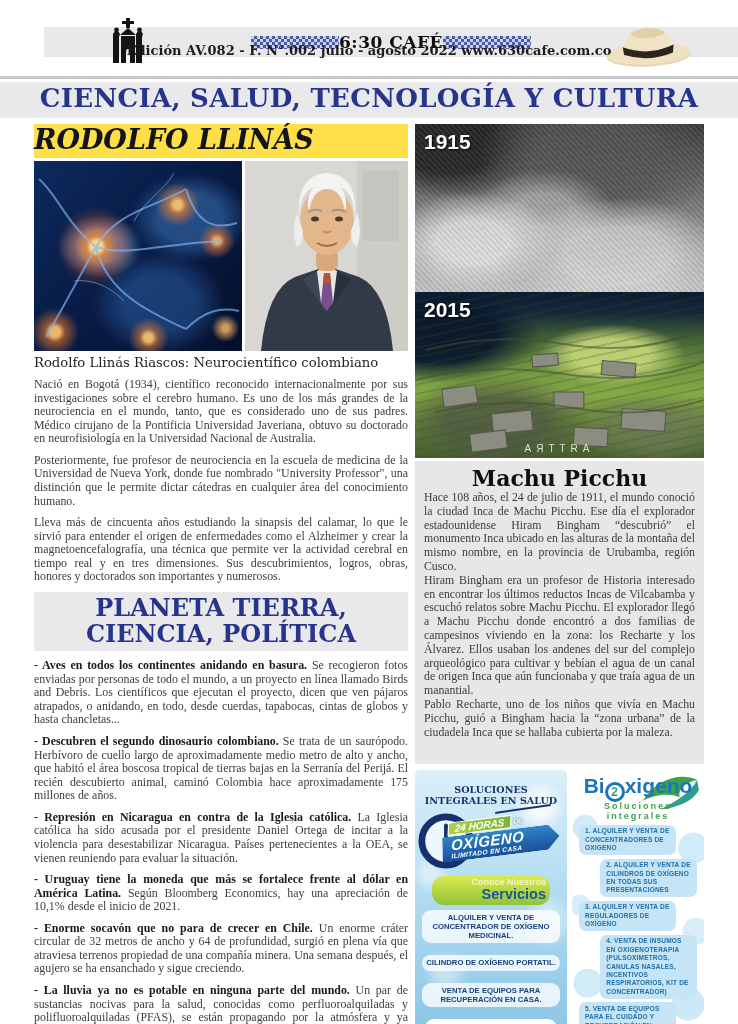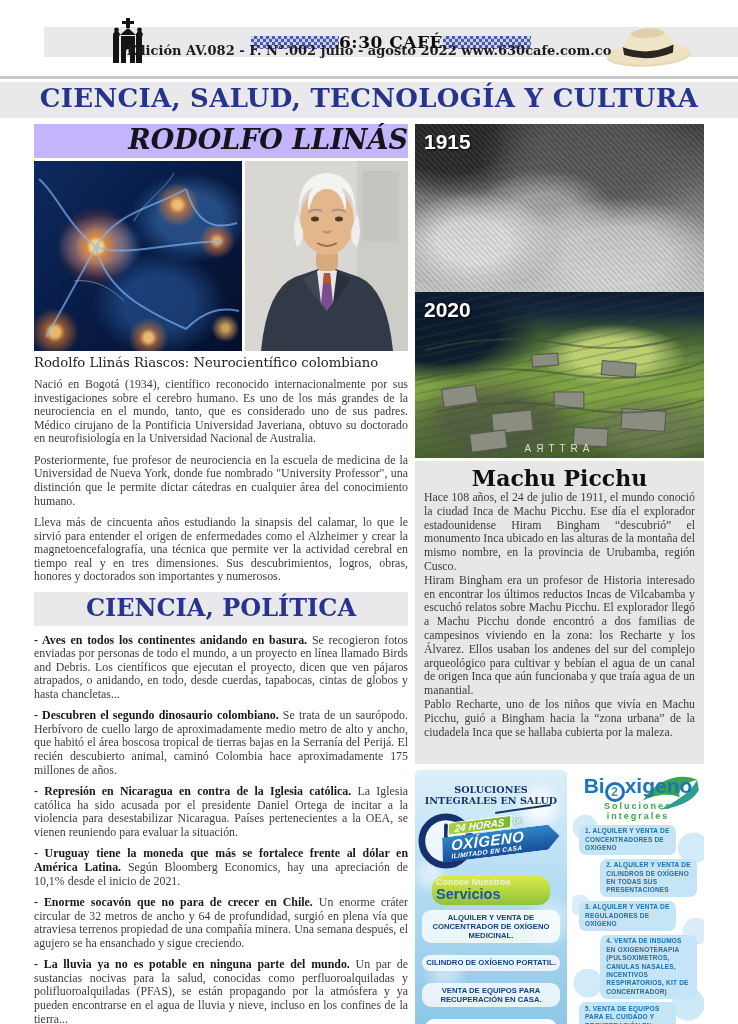--- a/index.html
+++ b/index.html
@@ -23,21 +23,21 @@
   .rule{height:3px;background:#c9c9cd;margin:0 0 3px}
   .headline-band{background:#e9e9ec;text-align:center;padding:1px 0 5px;
     font-family:"DejaVu Serif",serif;font-weight:bold;font-size:26px;color:#27348b;letter-spacing:.3px}
 
   
   .columns{display:flex;gap:7px;padding:6px 34px 0 34px}
   .col-left{width:374px;flex:none}
   .col-right{flex:1;min-width:0}
 
   
-  .llinas-band{background:#c4b5fd;text-align:right;font-family:"DejaVu Serif",serif;
+  .llinas-band{background:#fde047;text-align:left;font-family:"DejaVu Serif",serif;
     font-style:italic;font-weight:bold;font-size:27px;color:#14141c;padding:0 0 3px}
   .photo-row{display:flex;gap:3px;margin-top:3px}
   .img-neurons{width:208px;height:190px;position:relative;overflow:hidden;background:
     radial-gradient(circle at 30% 45%, rgba(255,214,130,.95) 0 6px, rgba(255,140,40,.8) 10px, rgba(255,90,20,.35) 22px, transparent 40px),
     radial-gradient(circle at 69% 23%, rgba(255,200,110,.9) 0 4px, rgba(255,130,40,.6) 9px, transparent 22px),
     radial-gradient(circle at 88% 42%, rgba(255,190,100,.85) 0 3px, rgba(255,120,40,.5) 8px, transparent 18px),
     radial-gradient(circle at 10% 90%, rgba(255,200,110,.9) 0 5px, rgba(255,130,40,.55) 10px, transparent 24px),
     radial-gradient(circle at 55% 93%, rgba(255,200,110,.9) 0 4px, rgba(255,130,40,.5) 9px, transparent 20px),
     radial-gradient(circle at 92% 88%, rgba(255,190,100,.8) 0 3px, transparent 14px),
     radial-gradient(ellipse 60px 45px at 32% 45%, rgba(120,190,255,.55) 0 35%, transparent 70%),
@@ -98,21 +98,21 @@
   .banner24{position:absolute;left:26px;top:4px;right:0;transform:rotate(-7deg)}
   .chip-row1{display:flex;align-items:center;gap:2px;margin-left:8px}
   .chip-green{background:linear-gradient(90deg,#a7d43e,#7ab62e);border:1px solid #fff;color:#fff;
     font-style:italic;font-weight:bold;font-size:10px;padding:0 6px;transform:skewX(-10deg)}
   .chip-de{color:#fff;font-weight:bold;font-size:6.5px;text-shadow:0 0 2px #24713a}
   .arrowchip{margin-top:1px;width:118px;clip-path:polygon(0 0,90% 0,100% 50%,90% 100%,0 100%);
     background:linear-gradient(180deg,#2f86c6,#174f9b);color:#fff;padding:1px 16px 2px 9px;transform:skewX(-6deg)}
   .oxigeno{font-style:italic;font-weight:bold;font-size:15px;letter-spacing:.5px;line-height:1}
   .ilimitado{font-style:italic;font-weight:bold;font-size:6.6px;letter-spacing:.4px}
   .cta{width:118px;margin:2px auto 0;background:linear-gradient(180deg,#dcea4c,#8fc33a);
-    border-radius:12px;text-align:left;padding:2px 4px}
+    border-radius:12px;text-align:right;padding:2px 4px}
   .cta1{color:#eef7cf;font-weight:bold;font-size:9px;line-height:1}
   .cta2{color:#1c56a0;font-weight:bold;font-size:14.5px;line-height:1.05}
   .svc{background:rgba(255,255,255,.78);border-radius:9px;margin:5px 7px 12px;padding:3px 4px;
     font-size:7.7px;font-weight:bold;color:#17407c;text-align:center;line-height:1.2}
   .logo-box{background:#fff;border-radius:9px;margin:5px 10px 0;padding:2px 2px 3px;text-align:center}
   .wm{white-space:nowrap;font-weight:bold}
   .wm .bi,.wm .xi{color:#1b75bc}
   .wm .o{display:inline-block;border:3px solid #1b75bc;border-radius:50%;color:#2e9e8f;
     font-weight:bold;text-align:center;vertical-align:-2px}
   .wm-small .bi,.wm-small .xi{font-size:15px}
@@ -226,20 +226,21 @@
 
       <div class="caption">Rodolfo Llinás Riascos: Neurocientífico colombiano</div>
 
       <div class="article">
         <p>Nació en Bogotá (1934), científico reconocido internacionalmente por sus investigaciones sobre el cerebro humano. Es uno de los más grandes de la neurociencia en el mundo, tanto, que es considerado uno de sus padres. Médico cirujano de la Pontificia Universidad Javeriana, obtuvo su doctorado en neurofisiología en la Universidad Nacional de Australia.</p>
         <p>Posteriormente, fue profesor de neurociencia en la escuela de medicina de la Universidad de Nueva York, donde fue nombrado "University Professor", una distinción que le permite dictar cátedras en cualquier área del conocimiento humano.</p>
         <p>Lleva más de cincuenta años estudiando la sinapsis del calamar, lo que le sirvió para entender el origen de enfermedades como el Alzheimer y crear la magnetoencefalografía, una técnica que permite ver la actividad cerebral en tiempo real y en tres dimensiones. Sus descubrimientos, logros, obras, honores y doctorados son importantes y numerosos.</p>
       </div>
 
       <div class="planeta-band">
+        <div>PLANETA TIERRA,</div>
         <div>CIENCIA, POLÍTICA</div>
       </div>
 
       <div class="news">
         <p><b class="lead">- Aves en todos los continentes anidando en basura.</b><span>Se recogieron fotos enviadas por personas de todo el mundo, a un proyecto en línea llamado Birds and Debris. Los científicos que ejecutan el proyecto, dicen que ven pájaros atrapados, o anidando, en todo, desde cuerdas, tapabocas, cintas de globos y hasta chancletas...</span></p>
         <p><b class="lead">- Descubren el segundo dinosaurio colombiano.</b><span>Se trata de un saurópodo. Herbívoro de cuello largo de aproximadamente medio metro de alto y ancho, que habitó el área boscosa tropical de tierras bajas en la Serranía del Perijá. El recién descubierto animal, caminó Colombia hace aproximadamente 175 millones de años.</span></p>
         <p><b class="lead">- Represión en Nicaragua en contra de la Iglesia católica.</b><span>La Iglesia católica ha sido acusada por el presidente Daniel Ortega de incitar a la violencia para desestabilizar Nicaragua. Países pertenecientes a la OEA, se vienen reuniendo para evaluar la situación.</span></p>
         <p><b class="lead">- Uruguay tiene la moneda que más se fortalece frente al dólar en América Latina.</b><span>Según Bloomberg Economics, hay una apreciación de 10,1% desde el inicio de 2021.</span></p>
         <p><b class="lead">- Enorme socavón que no para de crecer en Chile.</b><span>Un enorme cráter circular de 32 metros de ancho y 64 de profundidad, surgió en plena vía que atraviesa terrenos propiedad de una compañía minera. Una semana después, el agujero se ha ensanchado y sigue creciendo.</span></p>
         <p><b class="lead">- La lluvia ya no es potable en ninguna parte del mundo.</b><span>Un par de sustancias nocivas para la salud, conocidas como perfluoroalquiladas y polifluoroalquiladas (PFAS), se están propagando por la atmósfera y ya pueden encontrarse en el agua de lluvia y nieve, incluso en los confines de la tierra...</span></p>
@@ -263,21 +264,21 @@
             <rect x="118" y="62" width="26" height="12" transform="rotate(-4 131 68)"></rect>
             <rect x="56" y="140" width="36" height="18" transform="rotate(-7 74 149)"></rect>
             <rect x="160" y="136" width="34" height="18" transform="rotate(3 177 145)"></rect>
           </g>
           <g fill="none" stroke="rgba(66,78,50,.55)" stroke-width="2">
             <path d="M10 58 Q80 40 150 52 T 285 40"></path>
             <path d="M0 88 Q70 70 150 82 T 291 70"></path>
             <path d="M20 120 Q90 104 160 116 T 291 108"></path>
           </g>
         </svg>
-        <span class="photo-label">2020</span>
+        <span class="photo-label">2015</span>
         <span class="watermark">AЯTTRA</span>
       </div>
 
       <article class="machu">
         <h2>Machu Picchu</h2>
         <p>Hace 108 años, el 24 de julio de 1911, el mundo conoció la ciudad Inca de Machu Picchu. Ese día el explorador estadounidense Hiram Bingham “descubrió” el monumento Inca ubicado en las alturas de la montaña del mismo nombre, en la provincia de Urubamba, región Cusco.</p>
         <p>Hiram Bingham era un profesor de Historia interesado en encontrar los últimos reductos Incas de Vilcabamba y escuchó relatos sobre Machu Picchu. El explorador llegó a Machu Picchu donde encontró a dos familias de campesinos viviendo en la zona: los Recharte y los Álvarez. Ellos usaban los andenes del sur del complejo arqueológico para cultivar y bebían el agua de un canal de origen Inca que aún funcionaba y que traía agua de un manantial.</p>
         <p>Pablo Recharte, uno de los niños que vivía en Machu Picchu, guió a Bingham hacia la “zona urbana” de la ciudadela Inca que se hallaba cubierta por la maleza.</p>
       </article>
 

